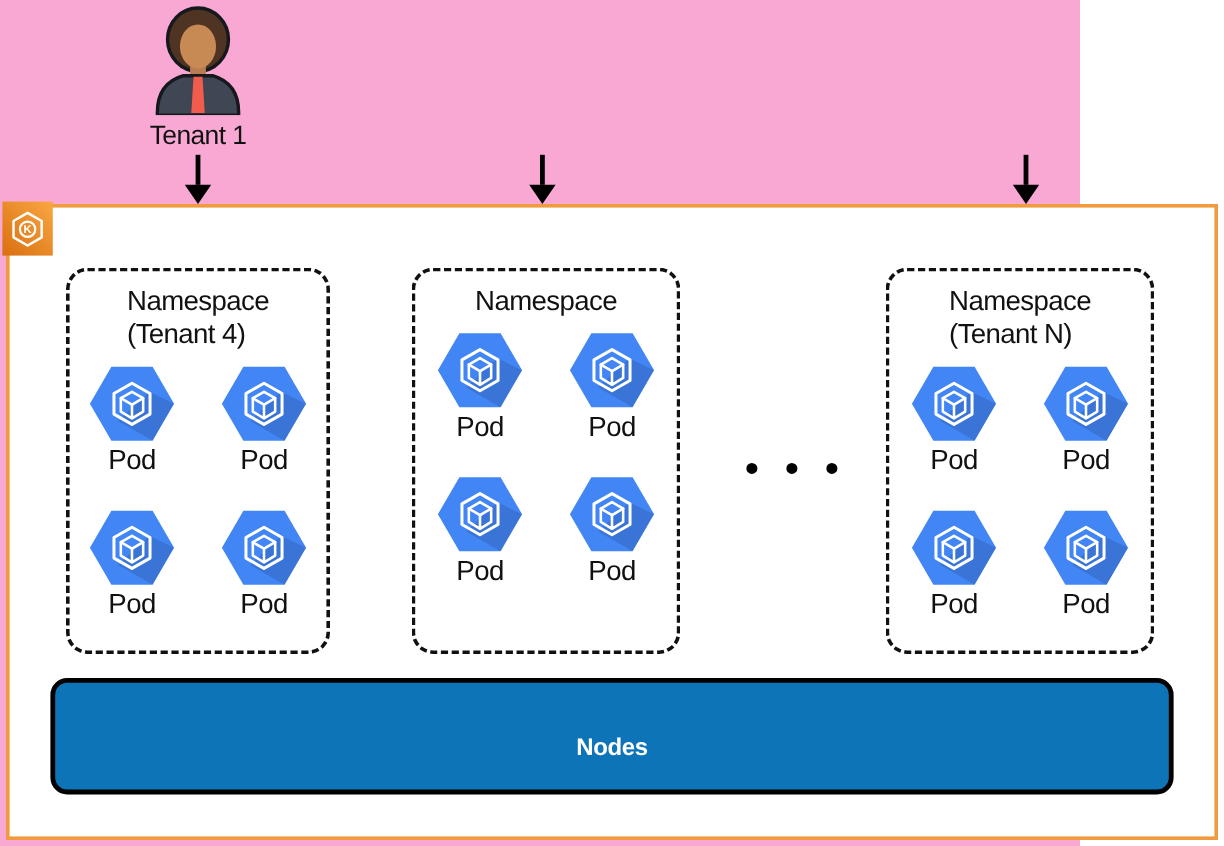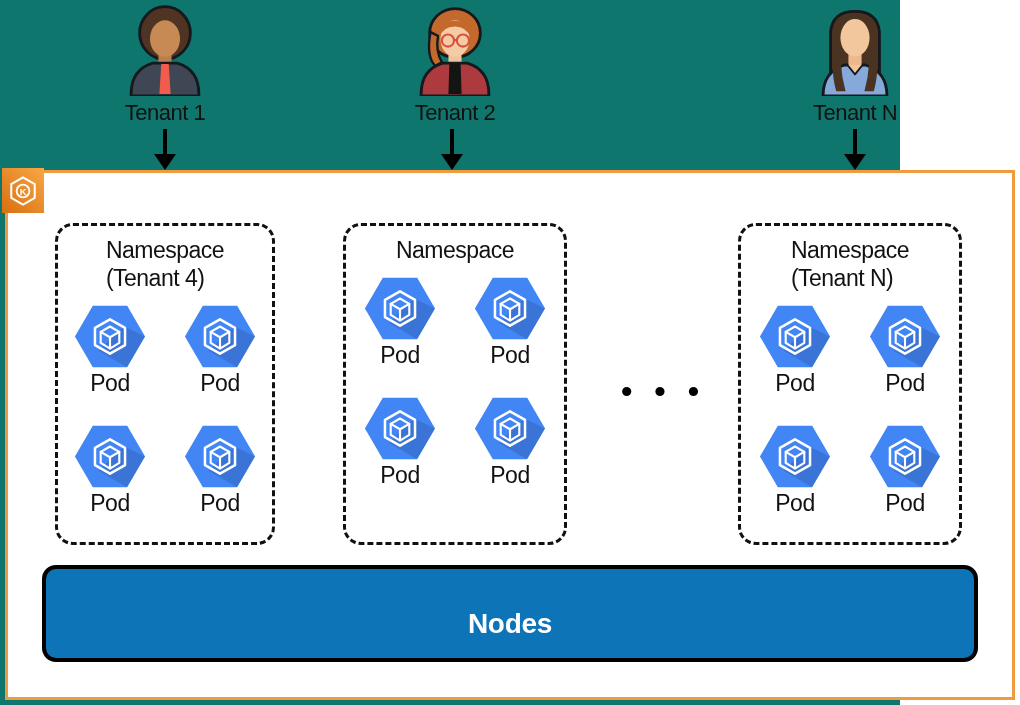--- a/index.html
+++ b/index.html
@@ -1,20 +1,20 @@
 <!DOCTYPE html>
 <html><head>
 <meta charset="utf-8">
 <style>
   html,body { margin:0; padding:0; background:#ffffff; }
   body {
     width:1020px; height:705px; overflow:hidden;
     font-family:"Liberation Sans", sans-serif; color:#111;
   }
-  .stage { position:relative; width:900px; height:705px; background:#0f766e; }
+  .stage { position:relative; width:900px; height:705px; background:#f9a8d4; }
 
   
   .tenant { position:absolute; top:2px; width:120px; display:flex; flex-direction:column; align-items:center; }
   .avatar { width:94px; height:94px; display:block; }
   .tenant-label { margin-top:4px; font-size:22px; letter-spacing:-0.5px; white-space:nowrap; }
 
   
   .arrow { position:absolute; top:129px; width:22px; display:flex; flex-direction:column; align-items:center; }
   .arrow-shaft { width:4px; height:25px; background:#000; }
   .arrow-head { width:0; height:0; border-left:11px solid transparent; border-right:11px solid transparent; border-top:16px solid #000; }
@@ -43,21 +43,21 @@
 
   
   .dots { position:absolute; left:592px; top:196px; width:120px; height:44px;
           display:flex; align-items:center; justify-content:center;
           font-size:34px; word-spacing:12px; color:#000; }
 
   
   .nodes { position:absolute; left:34px; top:392px; width:936px; height:97px;
            background:#0E74B8; border:4px solid #000; border-radius:14px; box-sizing:border-box;
            display:flex; align-items:center; justify-content:center; }
-  .nodes-label { color:#fff; font-weight:bold; font-size:28px; letter-spacing:-0.3px;margin-top:20px; }
+  .nodes-label { color:#fff; font-weight:bold; font-size:20px; letter-spacing:-0.3px;margin-top:20px; }
 
   .defs-svg { position:absolute; width:0; height:0; overflow:hidden; }
 </style>
 </head>
 <body>
 
 <svg class="defs-svg" aria-hidden="true">
   <defs>
     <clipPath id="hexclip">
         <polygon points="26,1 74,1 99,44 74,87 26,87 1,44"></polygon>
@@ -111,32 +111,20 @@
 </svg>
 
 <div class="stage">
 
   <div class="tenant" style="left:105px">
     <svg class="avatar" viewBox="0 0 100 100">
         <use href="#persona1"></use>
       </svg>
     <div class="tenant-label">Tenant 1</div>
   </div>
-  <div class="tenant" style="left:395px">
-    <svg class="avatar" viewBox="0 0 100 100">
-        <use href="#persona2"></use>
-      </svg>
-    <div class="tenant-label">Tenant 2</div>
-  </div>
-  <div class="tenant" style="left:795px">
-    <svg class="avatar" viewBox="0 0 100 100">
-        <use href="#persona3"></use>
-      </svg>
-    <div class="tenant-label">Tenant N</div>
-  </div>
 
   <div class="arrow" style="left:154px">
     <div class="arrow-shaft"></div>
     <div class="arrow-head"></div>
   </div>
   <div class="arrow" style="left:441px">
     <div class="arrow-shaft"></div>
     <div class="arrow-head"></div>
   </div>
   <div class="arrow" style="left:844px">

